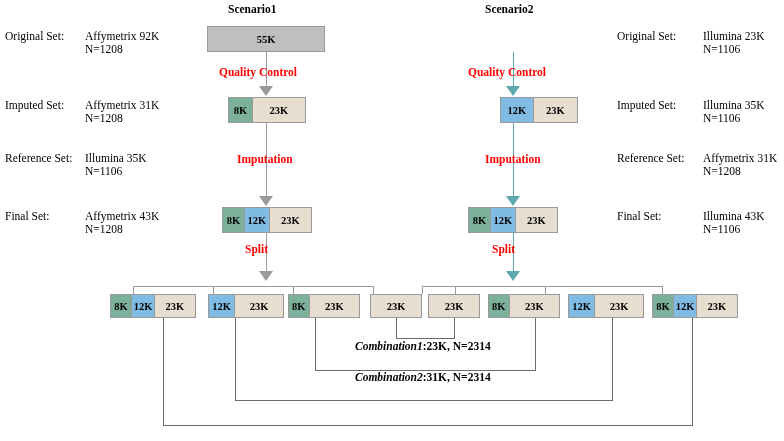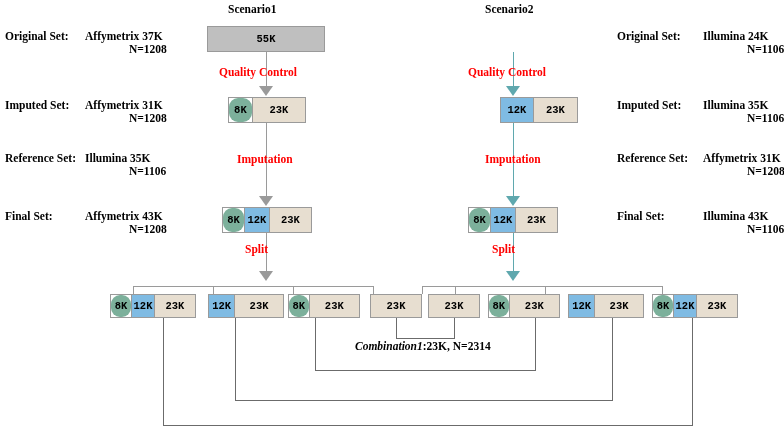--- a/index.html
+++ b/index.html
@@ -4,36 +4,36 @@
 <style>
   html,body{margin:0;padding:0;background:#ffffff;}
   body{
     width:784px;height:441px;position:relative;overflow:hidden;
     font-family:"Liberation Serif", serif;
     color:#000;
   }
   .stage{position:absolute;left:0;top:0;width:784px;height:441px;}
 
   
-  .lbl{position:absolute;font-weight:bold;font-size:11.5px;white-space:nowrap;line-height:13px;}
+  .lbl{position:absolute;font-weight:normal;font-size:11.5px;white-space:nowrap;line-height:13px;}
   .lbl .l1{display:block;}
-  .lbl .l2{display:block;margin-left:44px;}
+  .lbl .l2{display:block;}
   .scenario{position:absolute;font-weight:bold;font-size:11.5px;white-space:nowrap;}
   .step{position:absolute;font-weight:bold;font-size:11.5px;color:#ff0000;white-space:nowrap;}
   .combo{position:absolute;font-size:11.5px;font-weight:bold;white-space:nowrap;}
   .combo i{font-style:italic;padding-left:32px;}
 
   
   .blk{position:absolute;box-sizing:border-box;border:1px solid #9a9a9a;display:flex;}
   .seg{box-sizing:border-box;display:flex;align-items:center;justify-content:center;
-       font-weight:bold;font-size:10.5px;color:#000;height:100%;font-family:Liberation Mono, monospace;}
+       font-weight:bold;font-size:10.5px;color:#000;height:100%;}
   .seg + .seg{border-left:1px solid #9a9a9a;}
   .c-grey{background:#bfbfbf;}
   .c-teal{background:#76b2b2;}
-  .c-green{background:#7cb09b;border-radius:9px;}
+  .c-green{background:#7cb09b;}
   .c-blue{background:#7fbbe3;}
   .c-beige{background:#e7ded0;}
 
   
   .vline{position:absolute;width:1px;background:#9a9a9a;}
   .hline{position:absolute;height:1px;background:#9a9a9a;}
   .vline.teal{background:#5fa8ae;}
   .arrow{position:absolute;width:0;height:0;border-left:7px solid transparent;
          border-right:7px solid transparent;border-top:10px solid #9a9a9a;}
   .arrow.teal{border-top-color:#5fa8ae;}
@@ -47,21 +47,21 @@
 
 <div class="stage">
 
   <div class="scenario" style="left:228px;top:3px;">Scenario1</div>
   <div class="scenario" style="left:485px;top:3px;">Scenario2</div>
 
   <div class="lbl" style="left:5px;top:30px;">
     <span>Original Set:</span>
   </div>
   <div class="lbl" style="left:85px;top:30px;">
-    <span class="l1">Affymetrix 37K</span>
+    <span class="l1">Affymetrix 92K</span>
     <span class="l2">N=1208</span>
   </div>
 
   <div class="lbl" style="left:5px;top:99px;">
     <span>Imputed Set:</span>
   </div>
   <div class="lbl" style="left:85px;top:99px;">
     <span class="l1">Affymetrix 31K</span>
     <span class="l2">N=1208</span>
   </div>
@@ -79,21 +79,21 @@
   </div>
   <div class="lbl" style="left:85px;top:210px;">
     <span class="l1">Affymetrix 43K</span>
     <span class="l2">N=1208</span>
   </div>
 
   <div class="lbl" style="left:617px;top:30px;">
     <span>Original Set:</span>
   </div>
   <div class="lbl" style="left:703px;top:30px;">
-    <span class="l1">Illumina 24K</span>
+    <span class="l1">Illumina 23K</span>
     <span class="l2">N=1106</span>
   </div>
 
   <div class="lbl" style="left:617px;top:99px;">
     <span>Imputed Set:</span>
   </div>
   <div class="lbl" style="left:703px;top:99px;">
     <span class="l1">Illumina 35K</span>
     <span class="l2">N=1106</span>
   </div>
@@ -220,20 +220,23 @@
   <div class="bline v" style="left:396px;top:318px;height:20px;"></div>
   <div class="bline v" style="left:454px;top:318px;height:20px;"></div>
   <div class="bline h" style="left:396px;top:338px;width:59px;"></div>
   <div class="combo" style="left:323px;top:340px;">
     <i>Combination1</i><span>:23K, N=2314</span>
   </div>
 
   <div class="bline v" style="left:315px;top:318px;height:52px;"></div>
   <div class="bline v" style="left:535px;top:318px;height:52px;"></div>
   <div class="bline h" style="left:315px;top:370px;width:221px;"></div>
+  <div class="combo" style="left:323px;top:371px;">
+    <i>Combination2</i><span>:31K, N=2314</span>
+  </div>
 
   <div class="bline v" style="left:235px;top:318px;height:82px;"></div>
   <div class="bline v" style="left:612px;top:318px;height:82px;"></div>
   <div class="bline h" style="left:235px;top:400px;width:378px;"></div>
 
   <div class="bline v" style="left:163px;top:318px;height:107px;"></div>
   <div class="bline v" style="left:692px;top:318px;height:107px;"></div>
   <div class="bline h" style="left:163px;top:425px;width:530px;"></div>
 
 </div>

